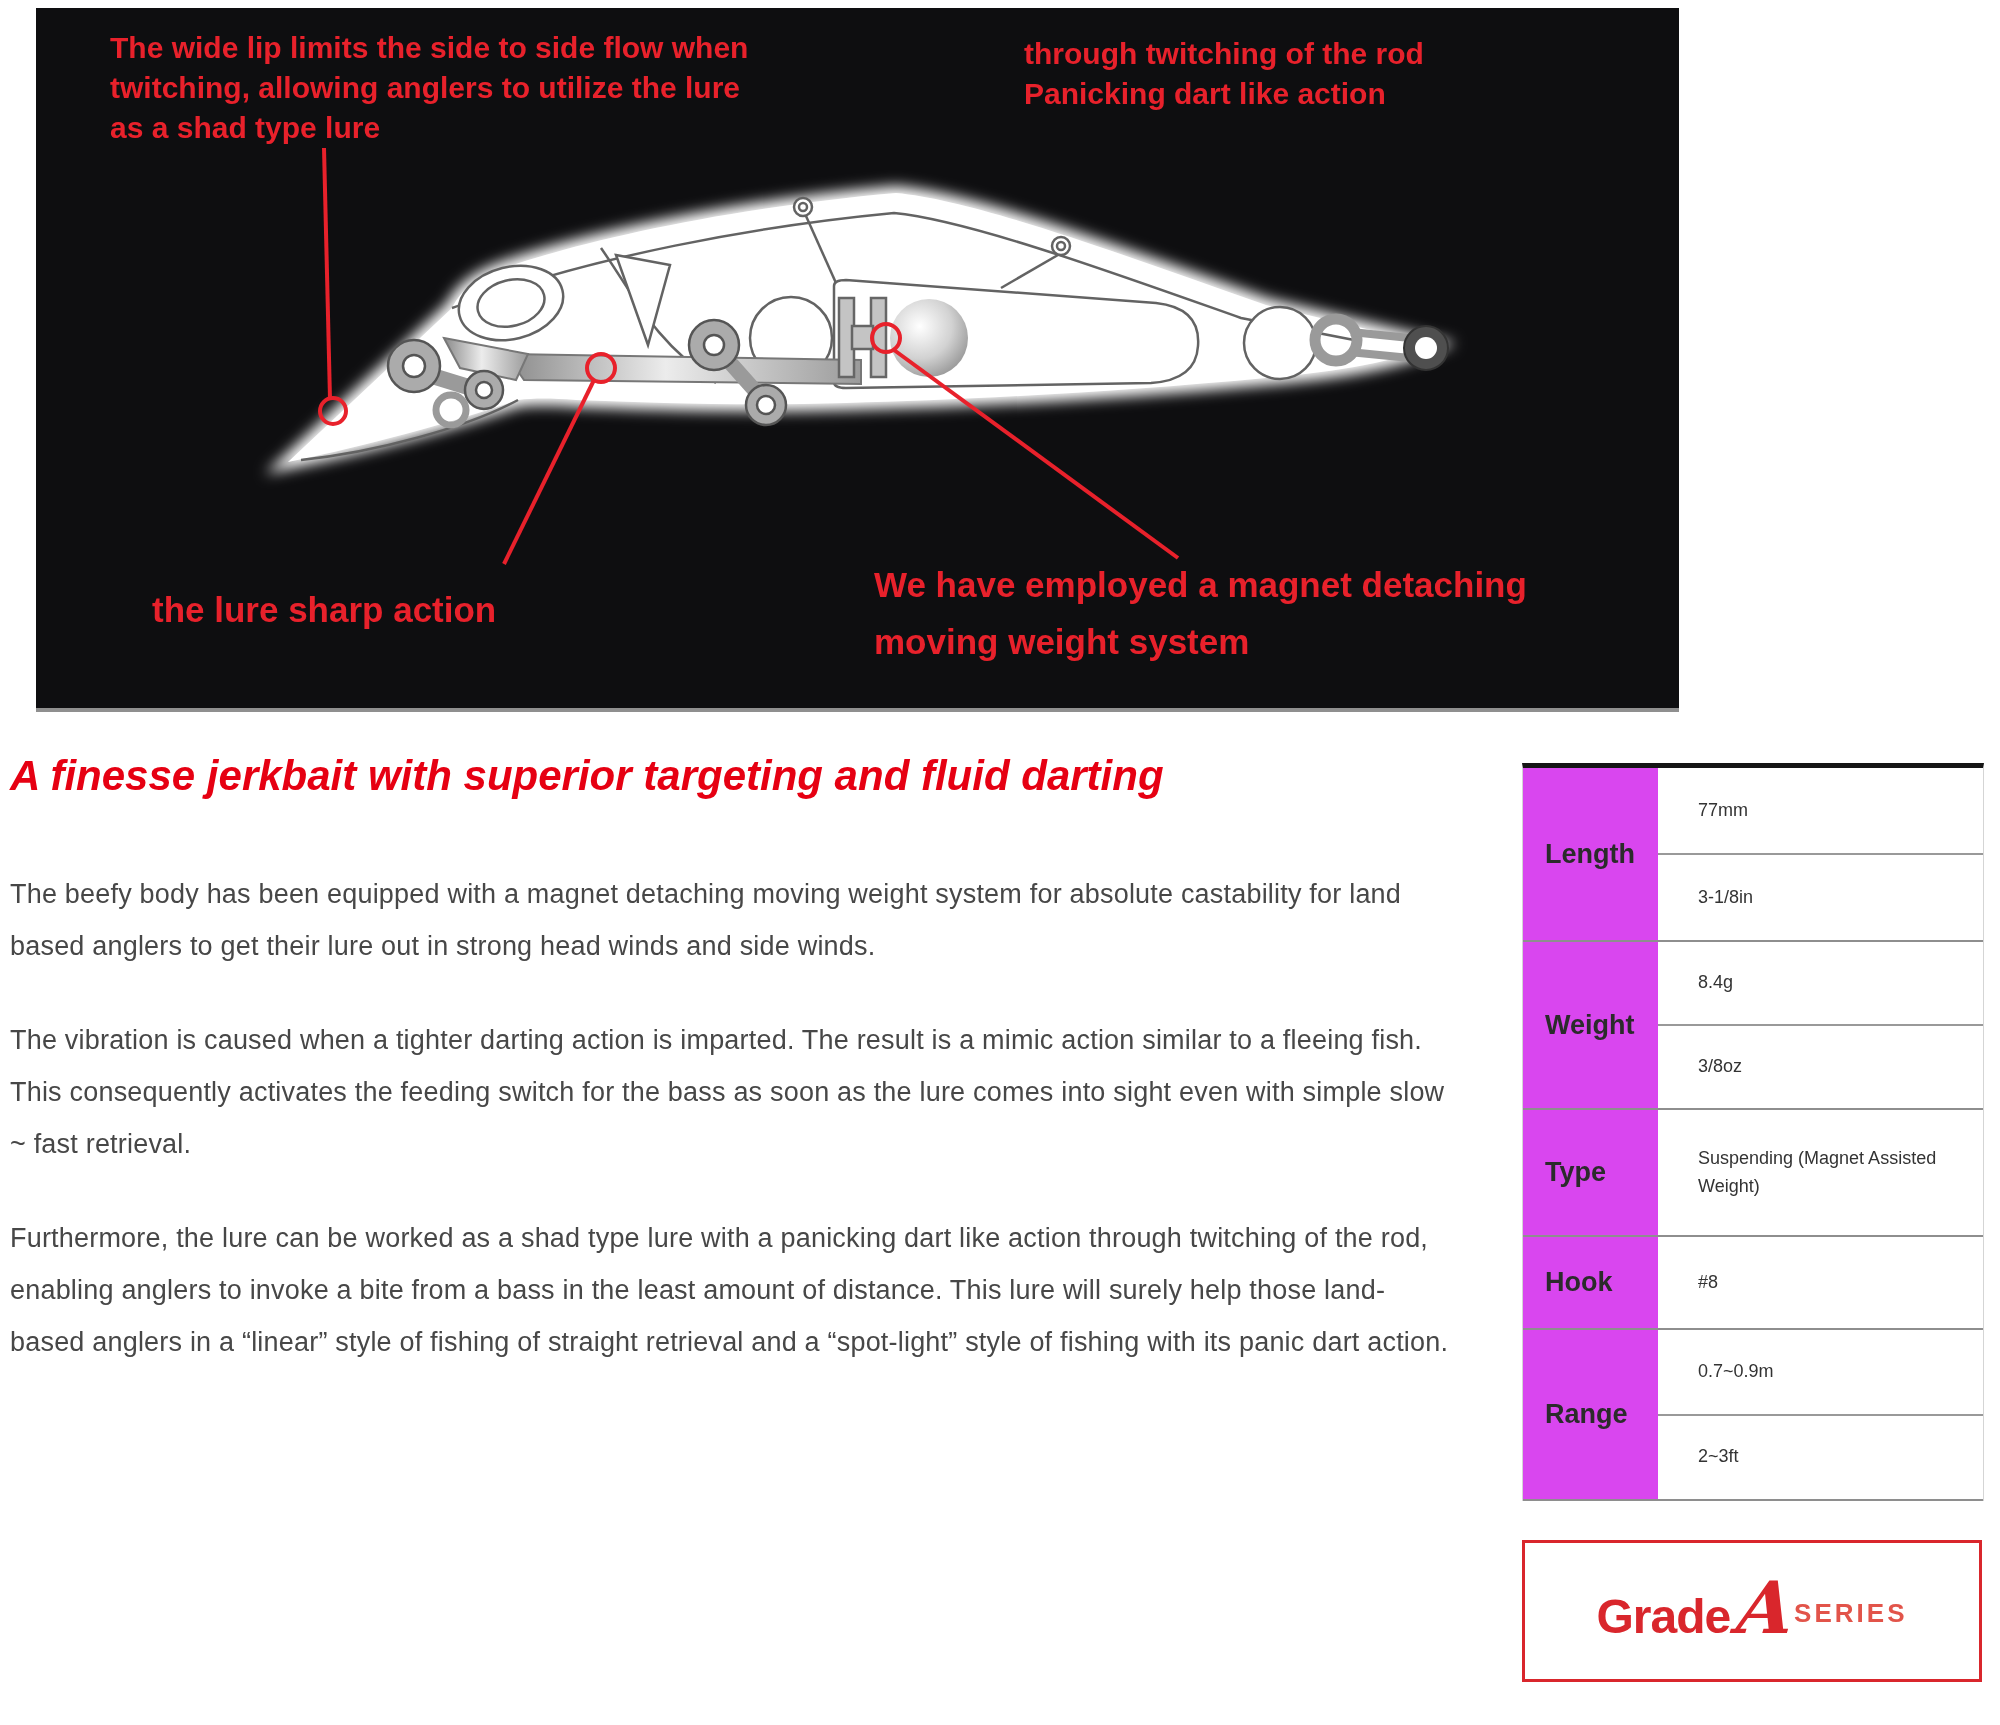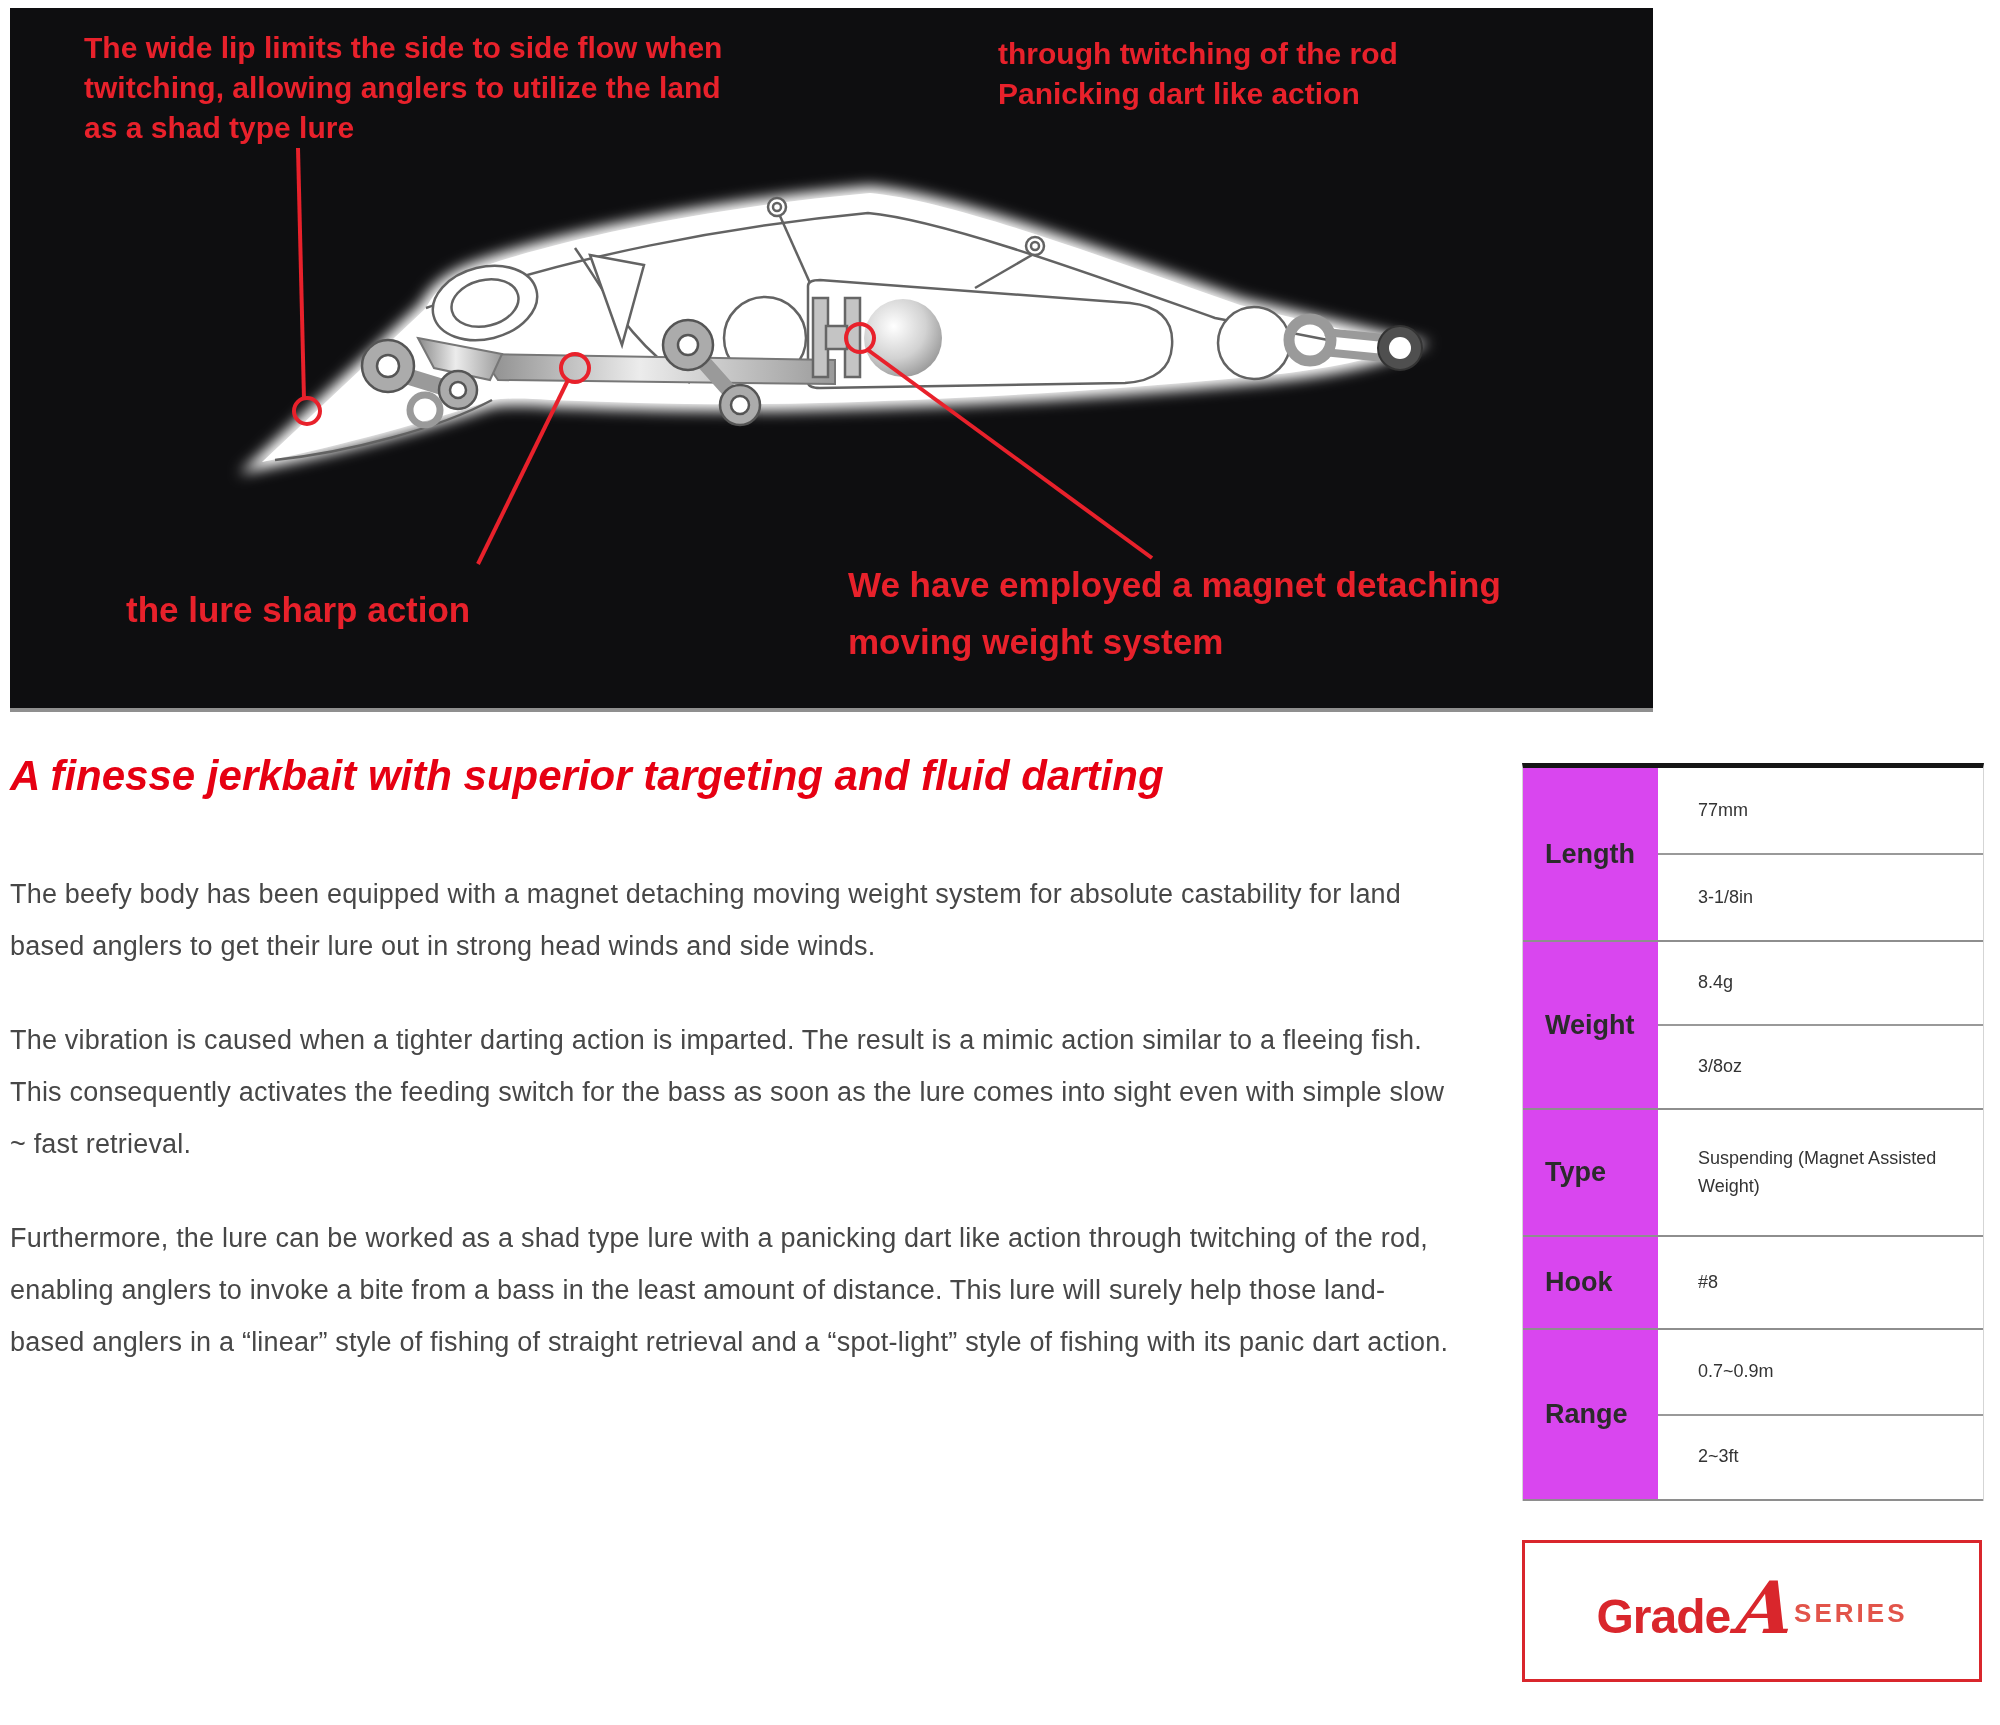--- a/index.html
+++ b/index.html
@@ -4,21 +4,21 @@
 <style>
   * { margin:0; padding:0; box-sizing:border-box; }
   html,body { background:#ffffff; }
   body {
     width:2000px; height:1725px; position:relative; overflow:hidden;
     font-family:"Liberation Sans", sans-serif;
   }
 
   
   .hero-panel {
-    position:absolute; left:10px; top:8px; width:1643px; height:704px;
+    position:absolute; left:36px; top:8px; width:1643px; height:704px;
     background:#0e0e10; border-bottom:4px solid #8f8f8f;
   }
   .hero-panel svg { position:absolute; left:0; top:0; }
   .ann {
     position:absolute; color:#e8212b; font-weight:bold;
   }
   .ann div { white-space:nowrap; }
   .ann-top { font-size:30px; line-height:40px; }
   .ann-bottom { font-size:35px; line-height:57px; }
   #ann-lip   { left:74px;  top:20px; }
@@ -170,21 +170,21 @@
       <circle cx="297" cy="403" r="13"></circle>
       <line x1="558" y1="372" x2="468" y2="556"></line>
       <circle cx="565" cy="360" r="14"></circle>
       <line x1="858" y1="342" x2="1142" y2="550"></line>
       <circle cx="850" cy="330" r="14"></circle>
     </g>
   </svg>
 
   <div class="ann ann-top" id="ann-lip">
     <div>The wide lip limits the side to side flow when</div>
-    <div>twitching, allowing anglers to utilize the land</div>
+    <div>twitching, allowing anglers to utilize the lure</div>
     <div>as a shad type lure</div>
   </div>
 
   <div class="ann ann-top" id="ann-dart">
     <div>through twitching of the rod</div>
     <div>Panicking dart like action</div>
   </div>
 
   <div class="ann ann-bottom" id="ann-fixed">
     <div>the lure sharp action</div>

